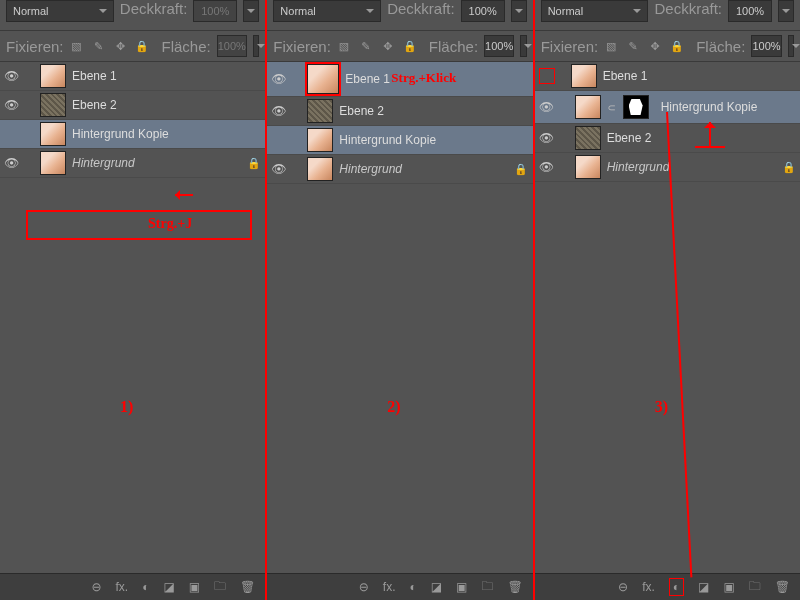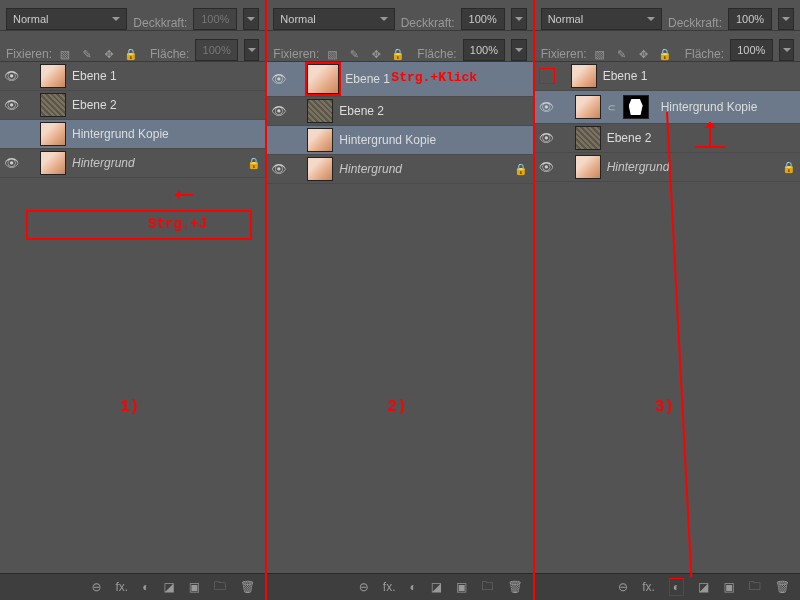--- a/index.html
+++ b/index.html
@@ -1,46 +1,46 @@
 <!DOCTYPE html>
 <html><head>
 <meta charset="utf-8">
 <style>
   html,body{margin:0;padding:0;background:#2a2a2a;font-family:Tahoma,Arial,sans-serif;font-size:11px;color:#bbb;width:800px;height:600px;overflow:hidden;position:relative}
   .cols{display:flex;width:800px;height:600px}
   .panel{flex:1;min-width:0;background:#535353;display:flex;flex-direction:column;position:relative;border-right:2px solid red}
   .panel:last-child{border-right:none}
-  .toprow{height:30px;background:#535353;display:flex;align-items:flex-end;padding:0 6px;gap:6px;border-bottom:1px solid #3a3a3a}
+  .toprow{height:30px;background:#535353;display:flex;align-items:flex-start;padding:0 6px;gap:6px;border-bottom:1px solid #3a3a3a}
   .sel{flex:1;height:20px;background:#3a3a3a;border:1px solid #2a2a2a;color:#ccc;display:flex;align-items:center;padding:0 6px;position:relative;font-size:11px}
   .sel::after{content:"";position:absolute;right:6px;top:8px;border:4px solid transparent;border-top-color:#999}
-  .lbl{color:#999;font-size:12px}
+  .lbl{color:#999;font-size:15px}
   .pct{width:42px;height:20px;background:#3a3a3a;border:1px solid #2a2a2a;color:#ccc;display:flex;align-items:center;justify-content:center;font-size:11px}
   .pct.dim{background:#434343;color:#777}
   .dd{width:14px;height:20px;background:#3a3a3a;border:1px solid #2a2a2a;position:relative}
   .dd::after{content:"";position:absolute;left:3px;top:8px;border:4px solid transparent;border-top-color:#999}
-  .lockrow{height:30px;display:flex;align-items:flex-end;padding:0 6px;gap:6px;border-bottom:1px solid #3a3a3a}
+  .lockrow{height:30px;display:flex;align-items:center;padding:0 6px;gap:6px;border-bottom:1px solid #3a3a3a}
   .lockicons{display:flex;gap:8px;align-items:center}
   .li{width:14px;height:14px;display:flex;align-items:center;justify-content:center;color:#999;font-size:11px}
   .layers{flex:1;background:#535353;overflow:hidden;position:relative}
   .layer{height:28px;display:flex;align-items:center;gap:6px;padding:0 4px;border-bottom:1px solid #4a4a4a}
   .layer.sel1{background:#6b798b}
   .eye{width:14px;height:14px;color:#ccc;text-align:center;font-size:12px}
   .thumbwrap{width:24px;height:22px;background:#fff;border:1px solid #222;display:flex;align-items:center;justify-content:center;font-size:8px;overflow:hidden}
   .thumb-face{background:linear-gradient(135deg,#f5d9c8 30%,#e8b290 60%,#c8865e)}
   .thumb-tex{background:repeating-linear-gradient(45deg,#7a7260,#7a7260 2px,#5d5648 2px,#5d5648 4px)}
   .mask{width:24px;height:22px;background:#000;position:relative;border:1px solid #222}
   .mask::after{content:"";position:absolute;left:5px;top:3px;width:14px;height:16px;background:#fff;clip-path:polygon(20% 0,80% 0,100% 40%,85% 100%,15% 100%,0 40%)}
   .link{width:10px;text-align:center;color:#bbb;font-size:10px}
   .lname{flex:1;color:#ddd;font-size:12px;white-space:nowrap;overflow:hidden}
   .lname.ital{font-style:italic;color:#c8c8c8}
   .lock{width:14px;color:#bbb;text-align:center;font-size:11px}
   .footer{height:26px;background:#3e3e3e;border-top:1px solid #2a2a2a;display:flex;align-items:center;justify-content:flex-end;gap:14px;padding:0 10px;color:#999;font-size:12px}
   .footer span{cursor:pointer}
   .footer .hl{border:1px solid red;padding:1px 3px}
-  .ann{position:absolute;color:red;font-family:Liberation Mono, monospace;font-weight:bold;pointer-events:none}
+  .ann{position:absolute;color:red;font-family:Liberation Serif, serif;font-weight:bold;pointer-events:none}
   .stepnum{font-size:16px}
   .redbox{position:absolute;border:2px solid red;pointer-events:none}
   .arrow{position:absolute;background:red;pointer-events:none}
   .arrowhead{position:absolute;width:0;height:0;pointer-events:none}
   .redline{position:absolute;background:red;pointer-events:none}
 </style>
 </head>
 <body>
 
 <div class="cols">

